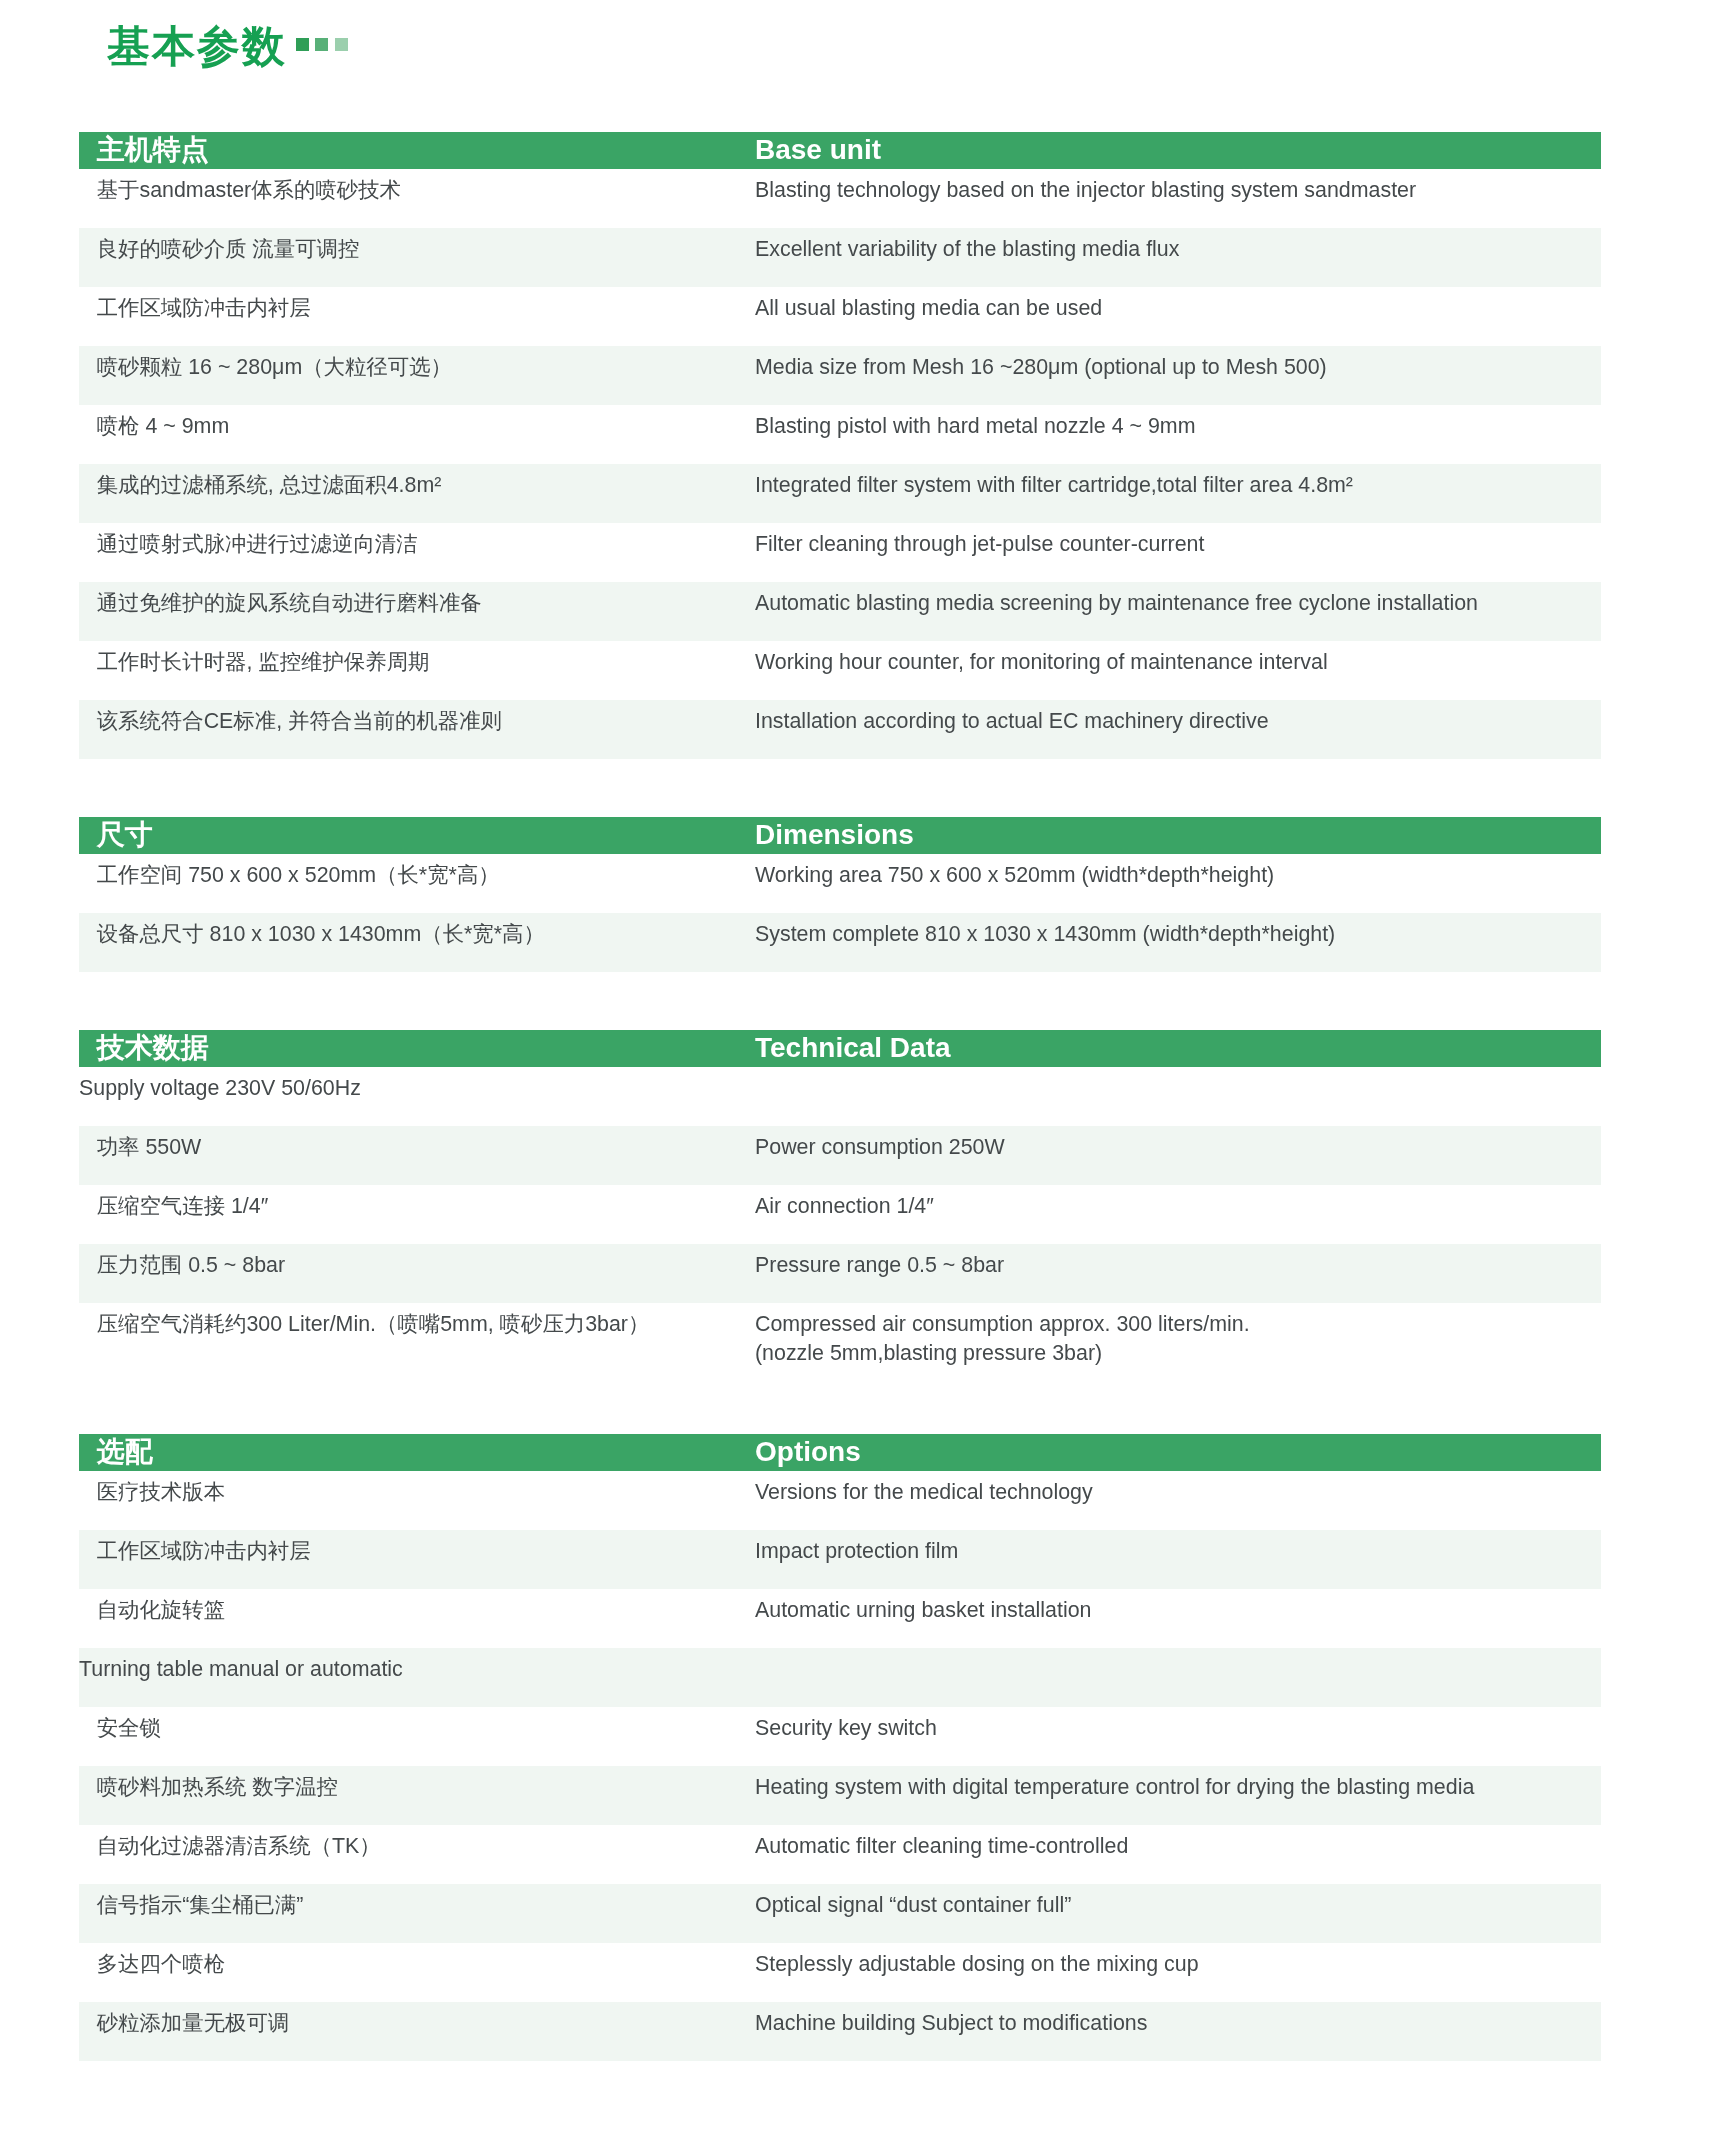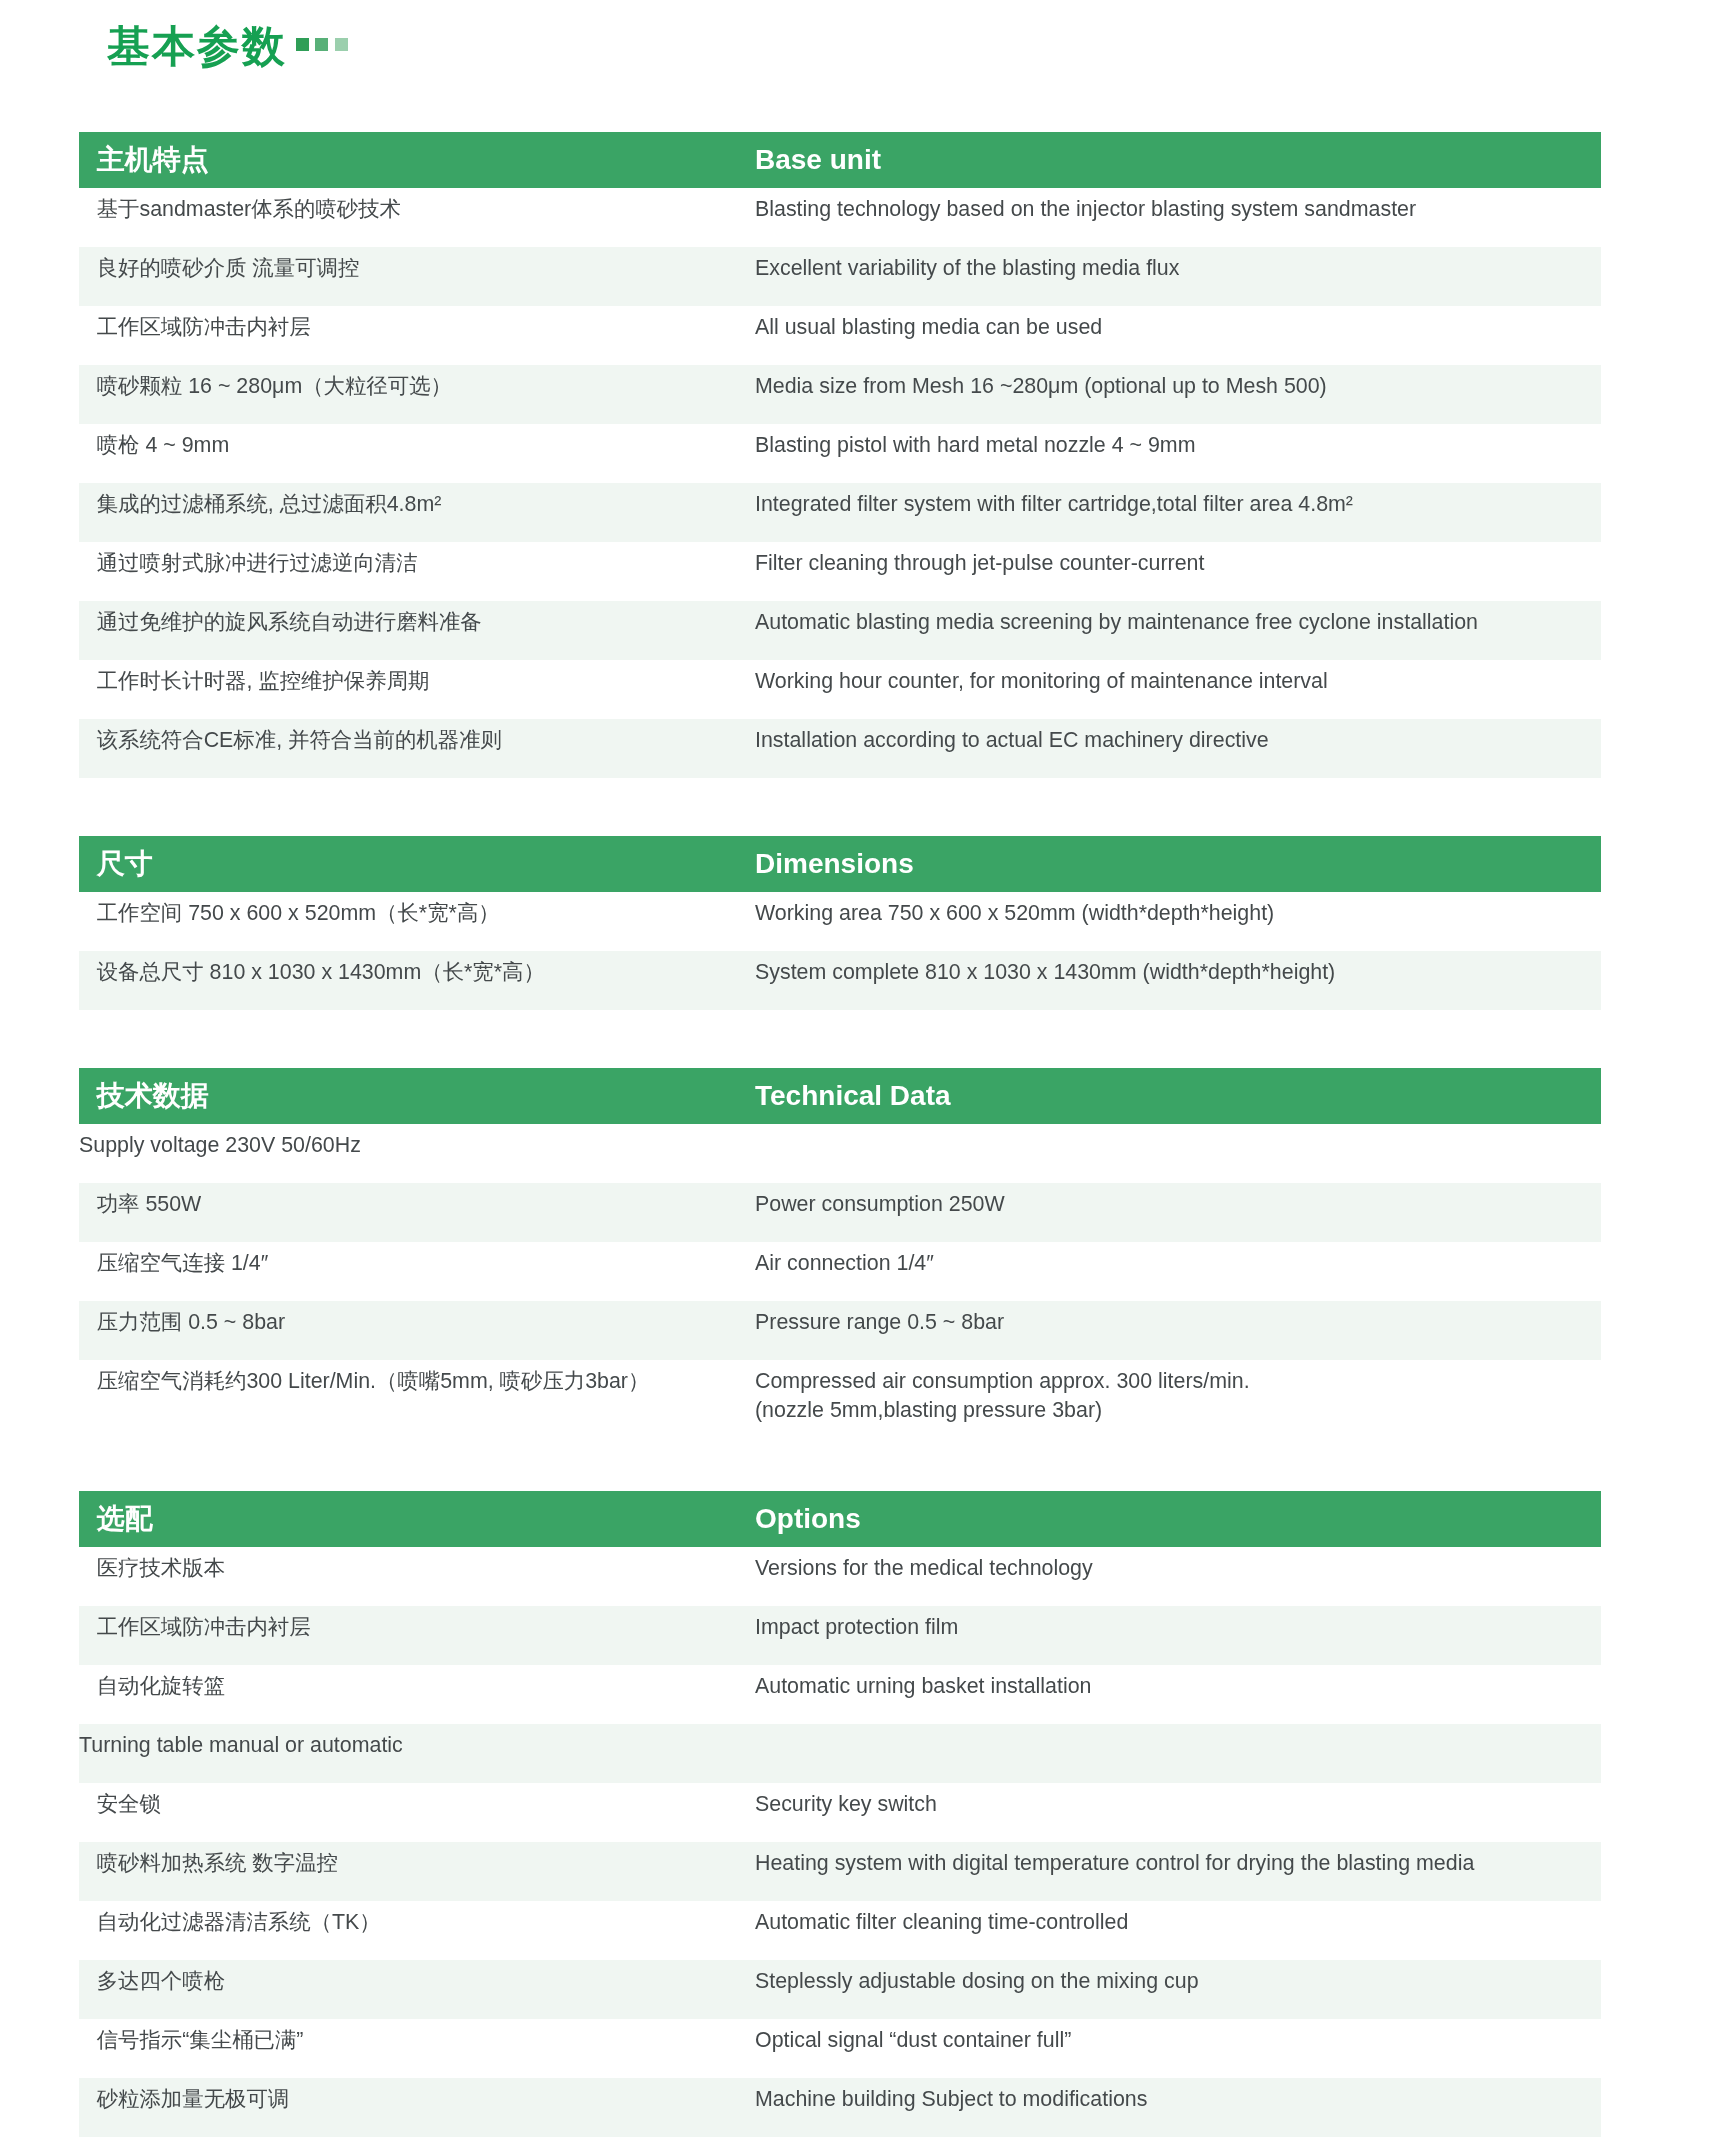--- a/index.html
+++ b/index.html
@@ -18,21 +18,21 @@
   }
   .title-squares { display:flex; gap:6.5px; margin-left:9.3px; margin-top:-5.6px; }
   .sq { width:13px; height:13px; }
   .sq1 { background:#2f9e57; }
   .sq2 { background:#58b078; }
   .sq3 { background:#9bcfad; }
 
   
   .spec { width:1522px; margin-bottom:58px; }
   .sec-header {
-    background:#3aa465; height:56px;
+    background:#3aa465; height:37px;
     display:flex; align-items:center;
     color:#ffffff; font-weight:bold; font-size:28px;
   }
   .cell { box-sizing:border-box; }
   .cell.zh { width:676px; flex-shrink:0; padding-left:17.7px; padding-right:22.4px; }
   .cell.en { flex:1; }
   .rows .row {
     display:flex; 
     min-height:59px; font-size:21.4px; line-height:1.35;
   }
@@ -196,30 +196,30 @@
     <div class="cell zh">喷砂料加热系统 数字温控</div>
     <div class="cell en">Heating system with digital temperature control for drying the blasting media</div>
   </div>
 
   <div class="row">
     <div class="cell zh">自动化过滤器清洁系统（TK）</div>
     <div class="cell en">Automatic filter cleaning time-controlled</div>
   </div>
 
   <div class="row">
+    <div class="cell zh">信号指示“集尘桶已满”</div>
+    <div class="cell en">Optical signal “dust container full”</div>
+  </div>
+
+  <div class="row">
     <div class="cell zh">多达四个喷枪</div>
     <div class="cell en">Steplessly adjustable dosing on the mixing cup</div>
   </div>
 
   <div class="row">
-    <div class="cell zh">信号指示“集尘桶已满”</div>
-    <div class="cell en">Optical signal “dust container full”</div>
-  </div>
-
-  <div class="row">
     <div class="cell zh">砂粒添加量无极可调</div>
     <div class="cell en">Machine building Subject to modifications</div>
   </div>
 </div>
   </section>
 
 </div>
 
 
 </body></html>

